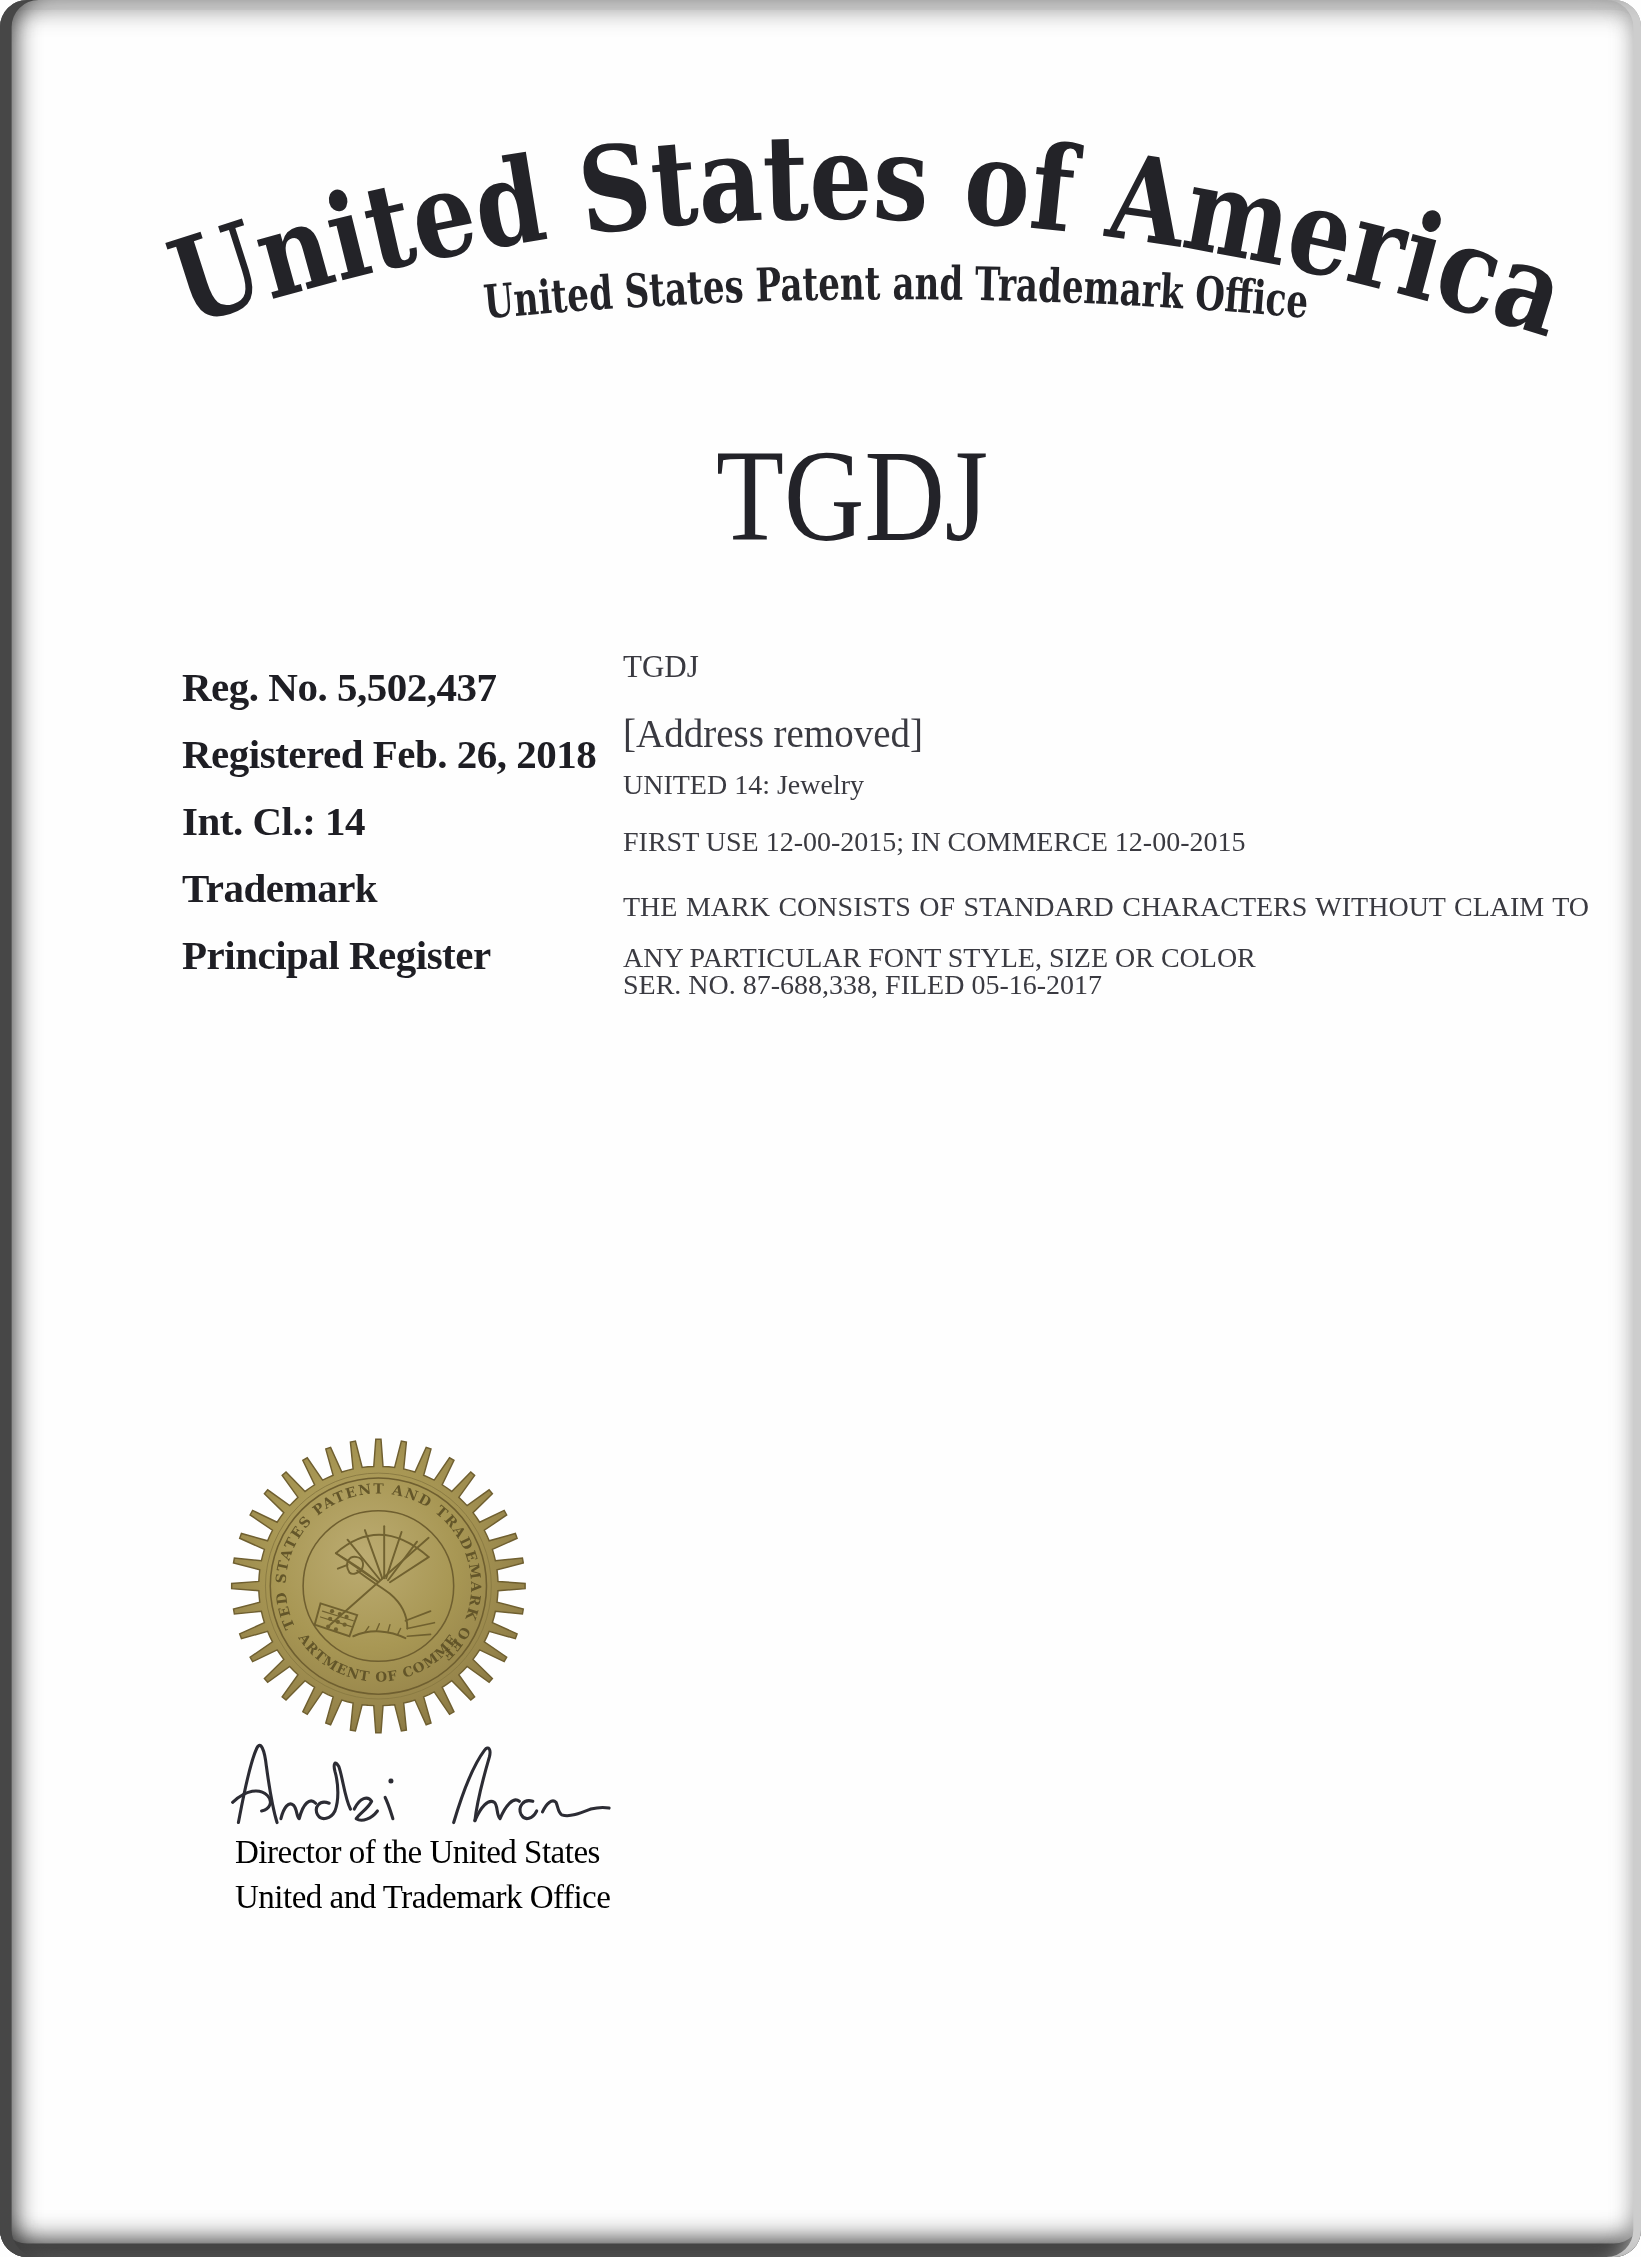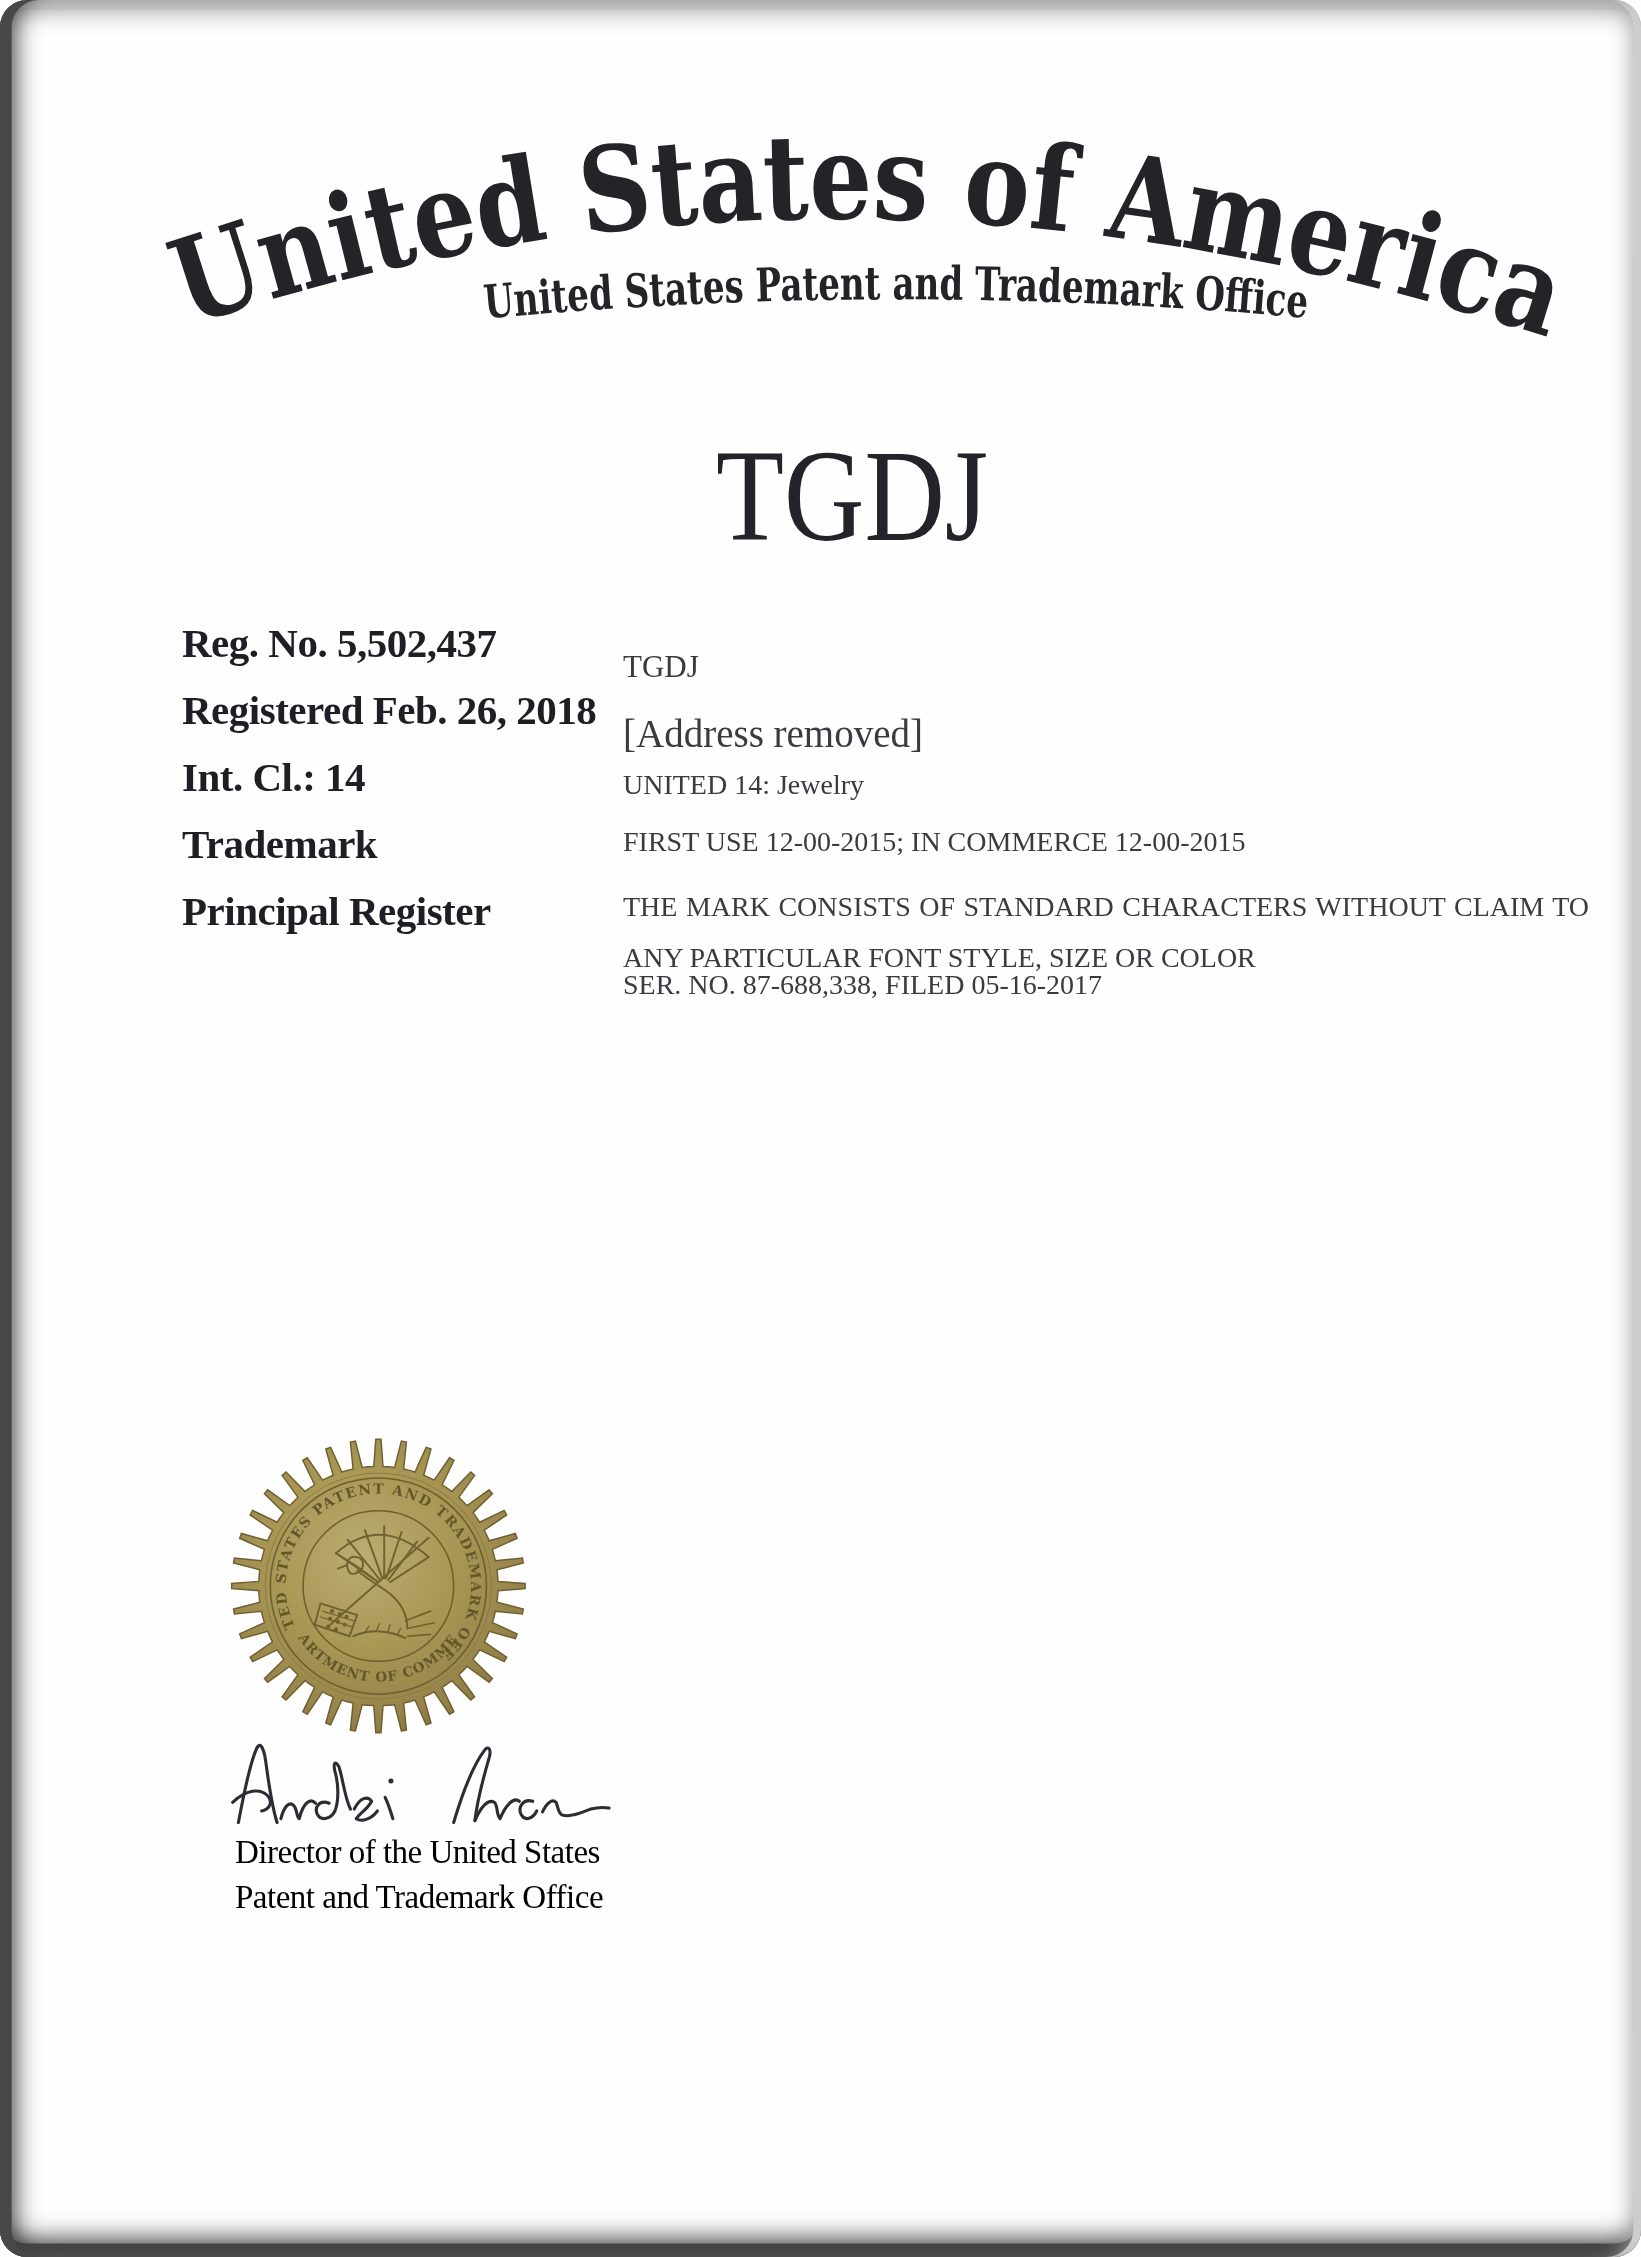--- a/index.html
+++ b/index.html
@@ -7,21 +7,21 @@
          font-family:"Liberation Serif", serif;}
   .art{position:absolute;left:0;top:0;width:1641px;height:2257px;}
   .arc-main{font-family:"DejaVu Serif", serif;font-weight:bold;font-size:122px;fill:#232328;}
   .arc-sub{font-family:"DejaVu Serif", serif;font-weight:bold;font-size:48px;fill:#232328;}
   .seal-ring-text{font-family:"DejaVu Serif", serif;font-weight:bold;fill:#5e5126;opacity:.92;}
   .ring-top{font-size:14.5px;letter-spacing:1.6px;}
   .ring-bottom{font-size:14px;letter-spacing:1.1px;}
   .block{position:absolute;color:#1f1f24;}
   .mark-title{left:716px;top:430px;font-size:131px;line-height:1;letter-spacing:0px;
               transform:scaleX(.85);transform-origin:0 0;color:#232329;}
-  .left-col{left:182px;top:610px;font-weight:bold;font-size:41px;line-height:67px;
+  .left-col{left:182px;top:654px;font-weight:bold;font-size:41px;line-height:67px;
             letter-spacing:-0.5px;color:#1e1e24;white-space:nowrap;font-family:Liberation Serif, serif;}
   .rc{position:absolute;left:623px;color:#3a3a41;white-space:nowrap;}
   .rc-owner{top:649px;font-size:31px;}
   .rc-address{top:711px;font-size:39px;}
   .rc-class{top:769px;font-size:28px;}
   .rc-firstuse{top:826px;font-size:28px;}
   .rc-statement{top:881px;font-size:28px;line-height:51px;width:966px;white-space:normal;
                 text-align:justify;}
   .rc-serial{top:969px;font-size:28px;}
   .director{position:absolute;left:235px;top:1830px;font-size:33px;line-height:45px;
@@ -140,18 +140,18 @@
   <div class="rc rc-address">[Address removed]</div>
   <div class="rc rc-class">UNITED 14: Jewelry</div>
   <div class="rc rc-firstuse">FIRST USE 12-00-2015; IN COMMERCE 12-00-2015</div>
   <div class="rc rc-statement">THE MARK CONSISTS OF STANDARD CHARACTERS WITHOUT CLAIM TO ANY PARTICULAR FONT STYLE, SIZE OR COLOR</div>
   <div class="rc rc-serial">SER. NO. 87-688,338, FILED 05-16-2017</div>
 
   <span class="sr">Andrei Iancu</span>
 
   <div class="director">
     <div>Director of the United States</div>
-    <div>Patent and Trademark Office</div>
+    <div>United and Trademark Office</div>
   </div>
 
   <div class="frame"></div>
 </div>
 
 
 </body></html>

